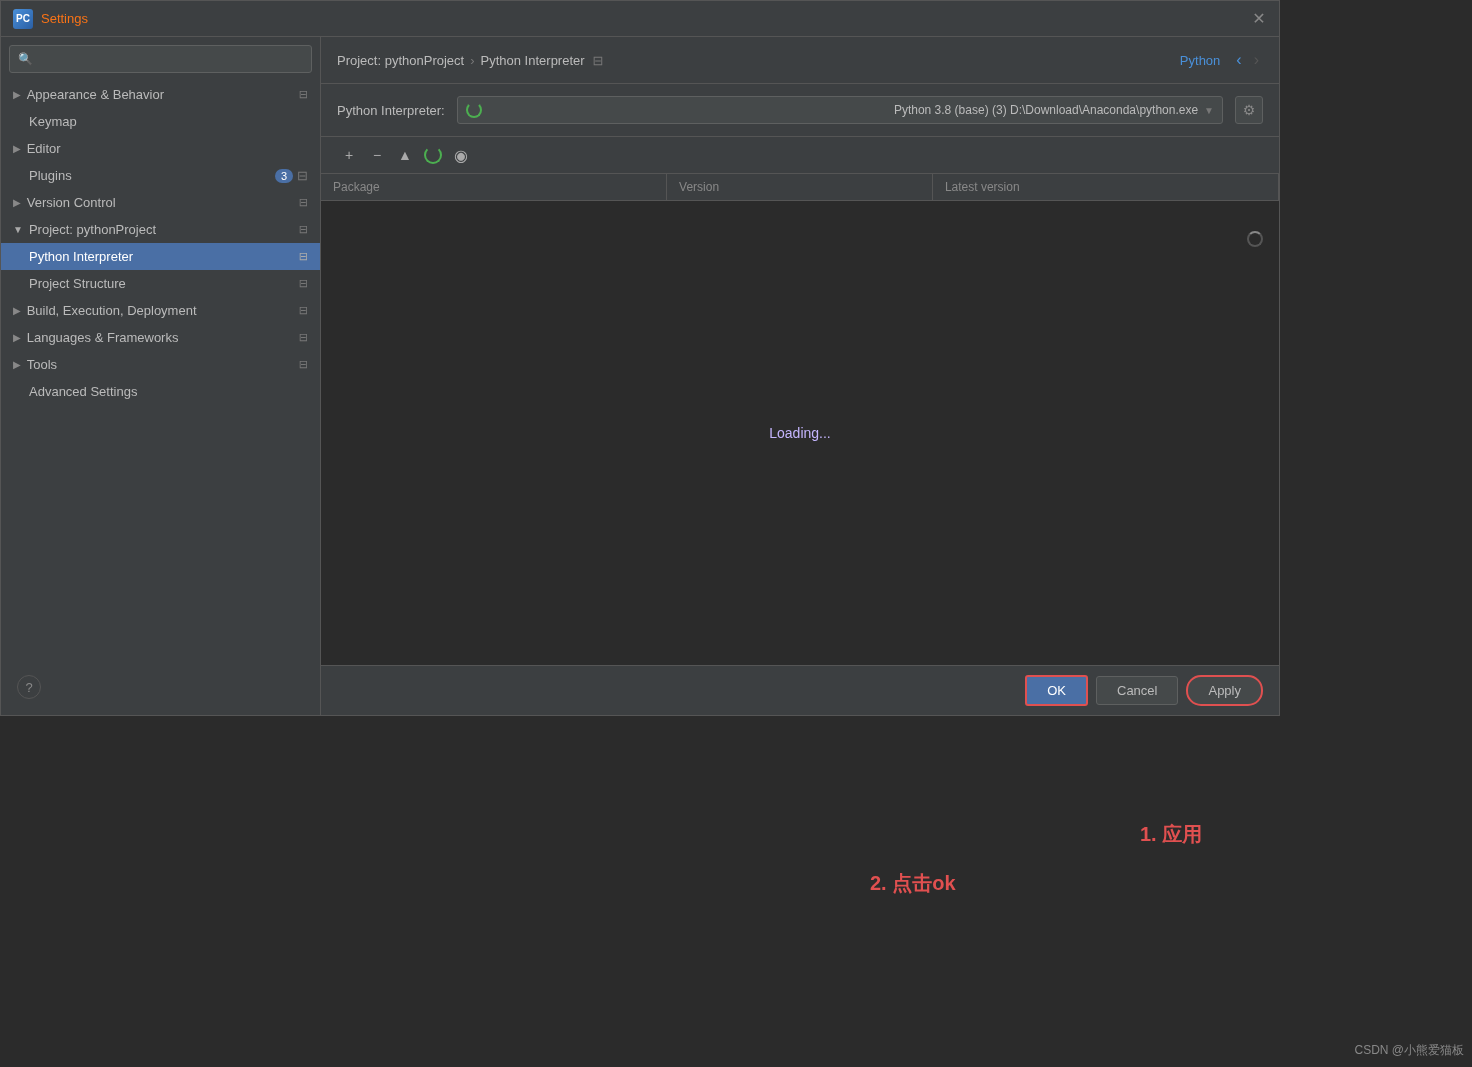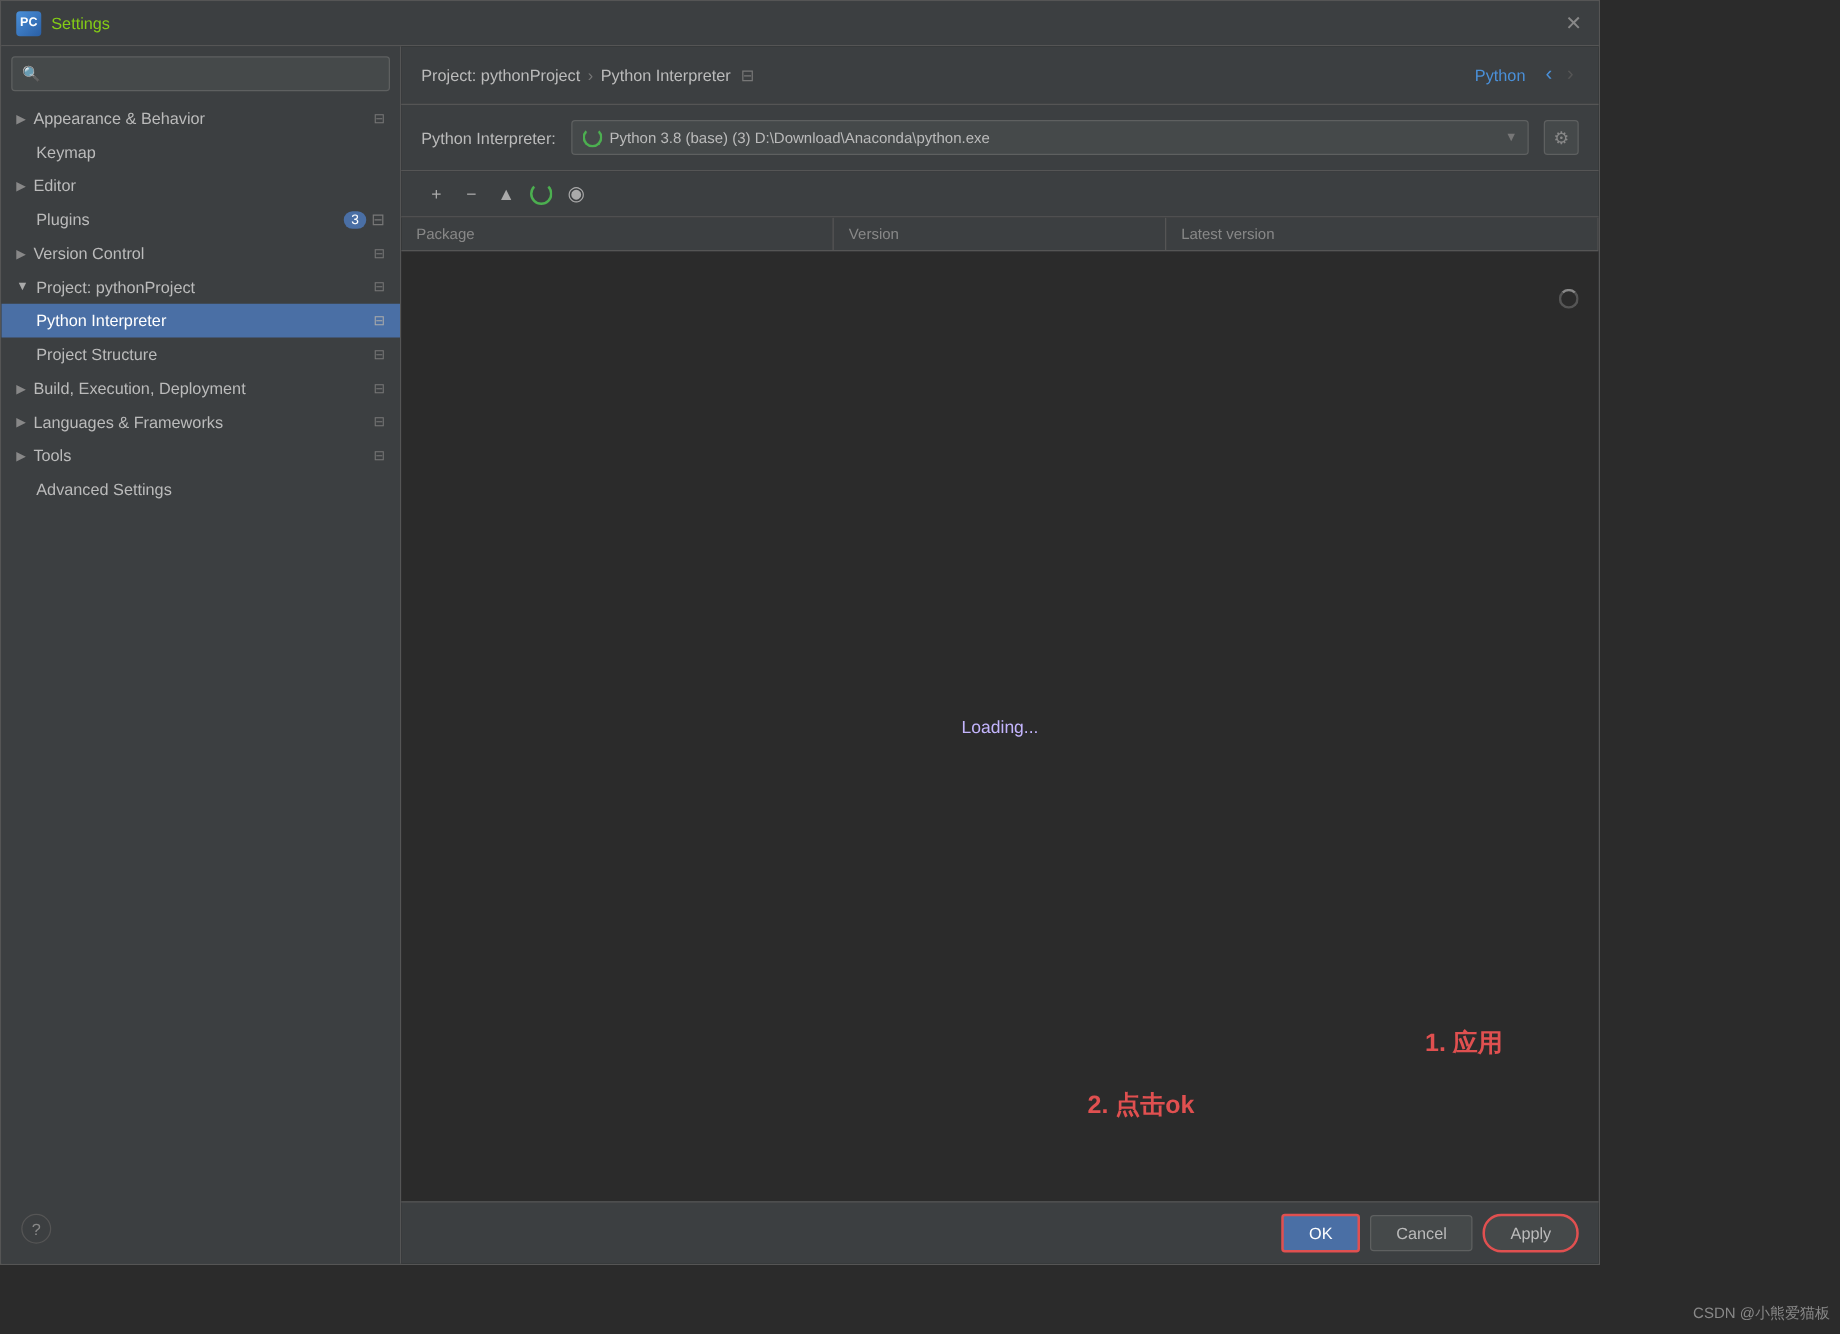--- a/index.html
+++ b/index.html
@@ -9,21 +9,21 @@
       background: #2b2b2b;
       font-family: 'Segoe UI', Arial, sans-serif;
       font-size: 13px;
       color: #bbbbbb;
       overflow: hidden;
     }
 
     
     .window {
       width: 1280px;
-      height: 1012px;
+      height: 716px;
       position: absolute;
       top: 0;
       left: 0;
       background: #3c3f41;
       border: 1px solid #555;
       display: flex;
       flex-direction: column;
     }
 
     
@@ -44,21 +44,21 @@
       margin-right: 8px;
       display: flex;
       align-items: center;
       justify-content: center;
       font-size: 10px;
       font-weight: bold;
       color: white;
       flex-shrink: 0;
     }
     .title-bar-text {
-      color: #84cc16;
+      color: #f97316;
       font-size: 13px;
       flex: 1;
     }
     .title-bar-close {
       width: 16px;
       height: 16px;
       display: flex;
       align-items: center;
       justify-content: center;
       color: #888;
@@ -221,20 +221,21 @@
       flex: 1;
       height: 28px;
       background: #45494a;
       border: 1px solid #5e6060;
       border-radius: 3px;
       display: flex;
       align-items: center;
       padding: 0 8px;
       cursor: pointer;
       gap: 6px;
+      text-align: right;
     }
     .interpreter-icon {
       width: 16px;
       height: 16px;
       border: 2px solid #4caf50;
       border-top: 2px solid transparent;
       border-radius: 50%;
       flex-shrink: 0;
     }
     .interpreter-text {

